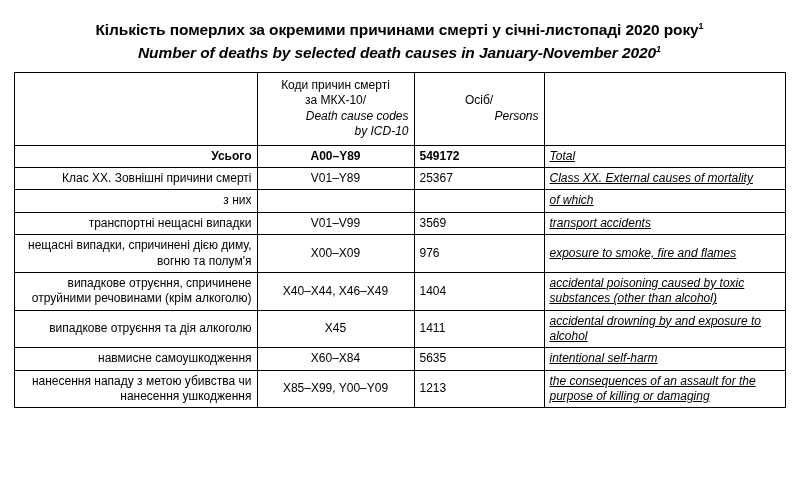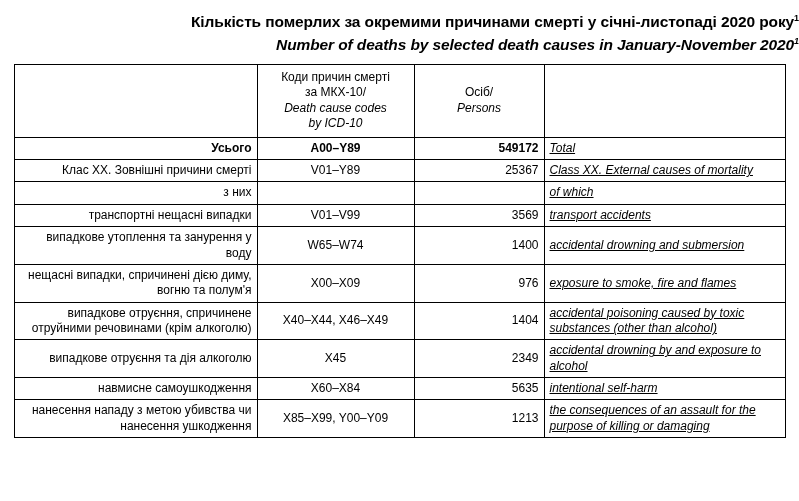--- a/index.html
+++ b/index.html
@@ -15,22 +15,22 @@
     color: #000000;
   }
   .page {
     width: 799px;
     height: 501px;
     position: relative;
     box-sizing: border-box;
     padding: 0;
   }
   .title-block {
-    text-align: right;
-    padding-top: 12px;
+    text-align: center;
+    padding-top: 20px;
   }
   .title-uk {
     font-size: 15.5px;
     font-weight: bold;
     line-height: 1.25;
     letter-spacing: -0.1px;
   }
   .title-en {
     font-size: 15.5px;
     font-weight: bold;
@@ -60,32 +60,31 @@
   col.c-code   { width: 157px; }
   col.c-value  { width: 130px; }
   col.c-eng    { width: 241px; }
 
   thead td {
     text-align: center;
     height: 66px;
     vertical-align: middle;
   }
   .hdr-line { display: block; }
-  .hdr-it { font-style: italic; }
+  .hdr-it { font-style: italic; text-align: right; }
 
   td.name {
     text-align: right;
     padding-left: 6px;
   }
   td.code {
     text-align: center;
     margin-top: 27px;
   }
   td.value {
-    text-align: right;
     padding-right: 6px;
   }
   td.eng {
     text-align: left;
     font-style: italic;
     padding-left: 6px;
     text-decoration: underline;
   }
   tr.total td {
     font-weight: bold;
@@ -158,45 +157,39 @@
         <td class="eng">of which</td>
       </tr>
 
       <tr>
         <td class="name indent">транспортні нещасні випадки</td>
         <td class="code">V01–V99</td>
         <td class="value">3569</td>
         <td class="eng">transport accidents</td>
       </tr>
 
-      <tr>
-        <td class="name indent">випадкове утоплення та занурення у воду</td>
-        <td class="code">W65–W74</td>
-        <td class="value">1400</td>
-        <td class="eng">accidental drowning and submersion</td>
-      </tr>
 
       <tr>
         <td class="name indent">нещасні випадки, спричинені дією диму, вогню та полум'я</td>
         <td class="code">X00–X09</td>
         <td class="value">976</td>
         <td class="eng">exposure to smoke, fire and flames</td>
       </tr>
 
       <tr>
         <td class="name indent">випадкове отруєння, спричинене отруйними речовинами (крім алкоголю)</td>
         <td class="code">X40–X44, X46–X49</td>
         <td class="value">1404</td>
         <td class="eng">accidental poisoning caused by toxic substances (other than alcohol)</td>
       </tr>
 
       <tr>
         <td class="name indent">випадкове отруєння та дія алкоголю</td>
         <td class="code">X45</td>
-        <td class="value">2349</td>
+        <td class="value">1411</td>
         <td class="eng">accidental drowning by and exposure to alcohol</td>
       </tr>
 
       <tr>
         <td class="name indent">навмисне самоушкодження</td>
         <td class="code">X60–X84</td>
         <td class="value">5635</td>
         <td class="eng">intentional self-harm</td>
       </tr>
 

